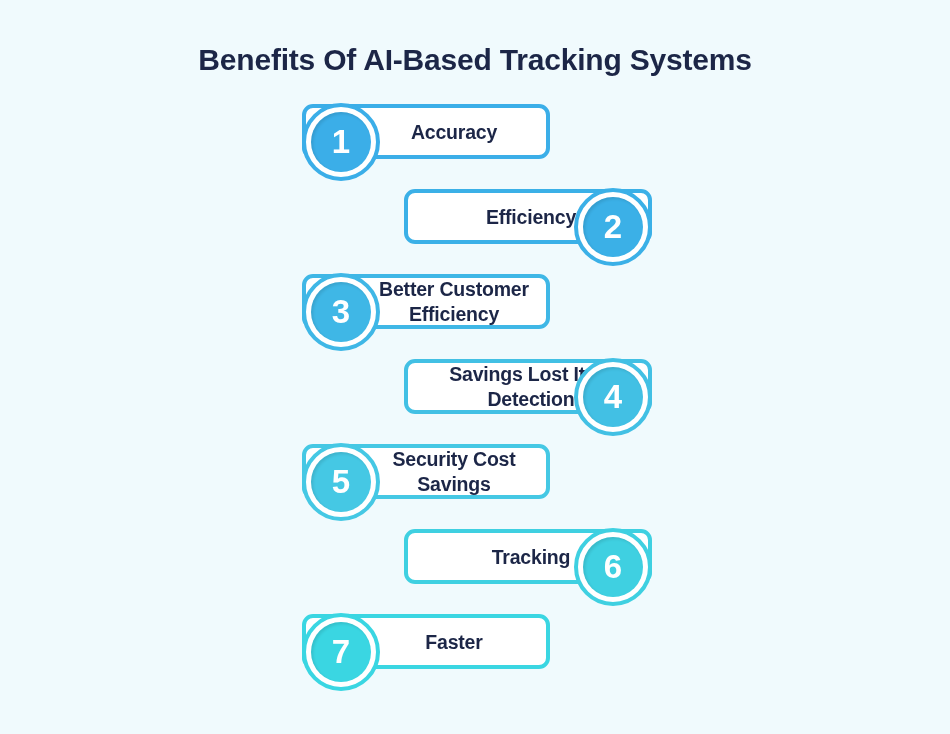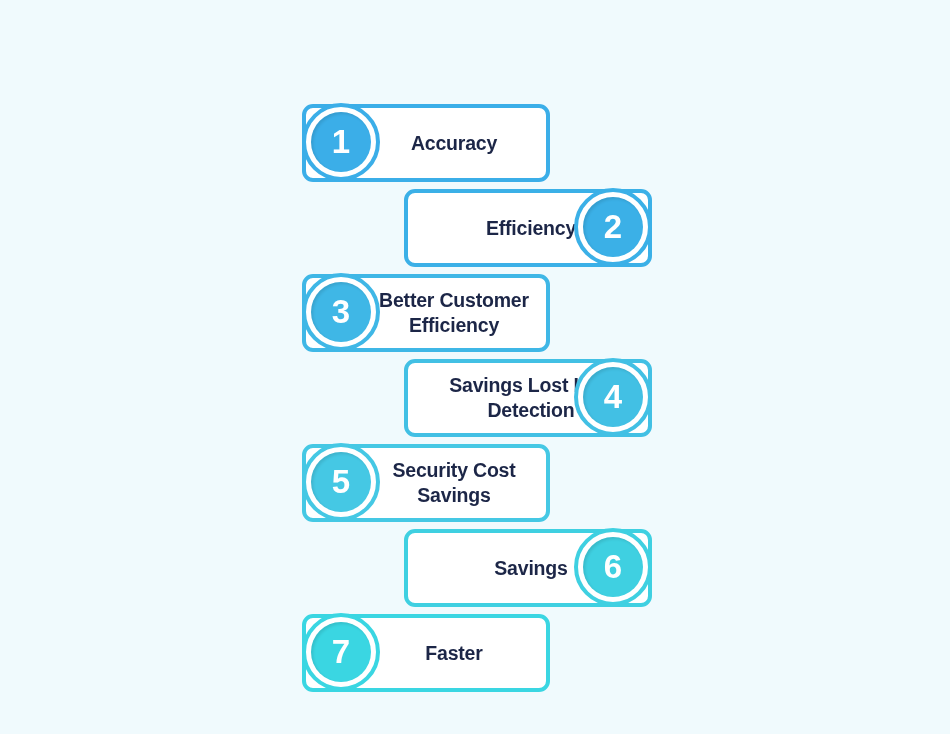--- a/index.html
+++ b/index.html
@@ -49,21 +49,21 @@
     position: absolute;
     height: 78px;
   }
 
   
   .box {
     position: absolute;
     top: 0;
     left: 0;
     width: 248px;
-    height: 78px;
+    height: 55px;
     box-sizing: border-box;
     background: #ffffff;
     border: 4px solid #3baee8;
     border-radius: 11px;
     z-index: 1;
   }
 
   .box-label {
     position: absolute;
     top: 50%;
@@ -126,20 +126,21 @@
     font-weight: bold;
     color: #ffffff;
     font-family: "Liberation Sans", sans-serif;
   }
 </style>
 </head>
 <body style="background: rgb(240, 250, 253);">
 
 <div id="infographic">
 
+  <div class="page-title" style="color: rgb(28, 38, 71);">Benefits Of AI-Based Tracking Systems</div>
 
   <div class="rows" id="rows">
       <div class="row left" style="left: 302px; top: 104px; width: 248px;">
         <div class="box" style="border-color: rgb(59, 174, 232);">
           <div class="box-label" style="color: rgb(28, 38, 71);">Accuracy</div>
         </div>
         <div class="badge" style="border-color: rgb(59, 174, 232);">
           <div class="badge-disc" style="background: rgb(59, 174, 232);">
             <div class="badge-num" style="color: rgb(255, 255, 255);">1</div>
           </div>
@@ -180,21 +181,21 @@
           <div class="box-label" style="color: rgb(28, 38, 71);">Security Cost Savings</div>
         </div>
         <div class="badge" style="border-color: rgb(69, 200, 228);">
           <div class="badge-disc" style="background: rgb(69, 200, 228);">
             <div class="badge-num" style="color: rgb(255, 255, 255);">5</div>
           </div>
         </div>
       </div>
       <div class="row right" style="left: 404px; top: 529px; width: 248px;">
         <div class="box" style="border-color: rgb(63, 208, 225);">
-          <div class="box-label" style="color: rgb(28, 38, 71);">Savings</div>
+          <div class="box-label" style="color: rgb(28, 38, 71);">Tracking</div>
         </div>
         <div class="badge" style="border-color: rgb(63, 208, 225);">
           <div class="badge-disc" style="background: rgb(63, 208, 225);">
             <div class="badge-num" style="color: rgb(255, 255, 255);">6</div>
           </div>
         </div>
       </div>
       <div class="row left" style="left: 302px; top: 614px; width: 248px;">
         <div class="box" style="border-color: rgb(58, 214, 226);">
           <div class="box-label" style="color: rgb(28, 38, 71);">Faster</div>

